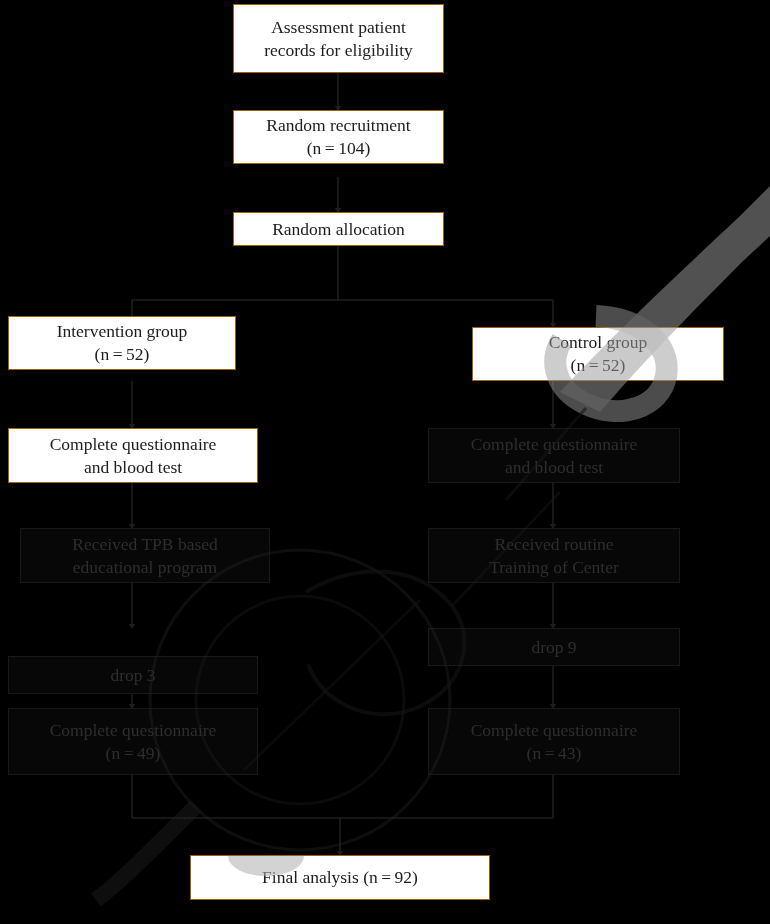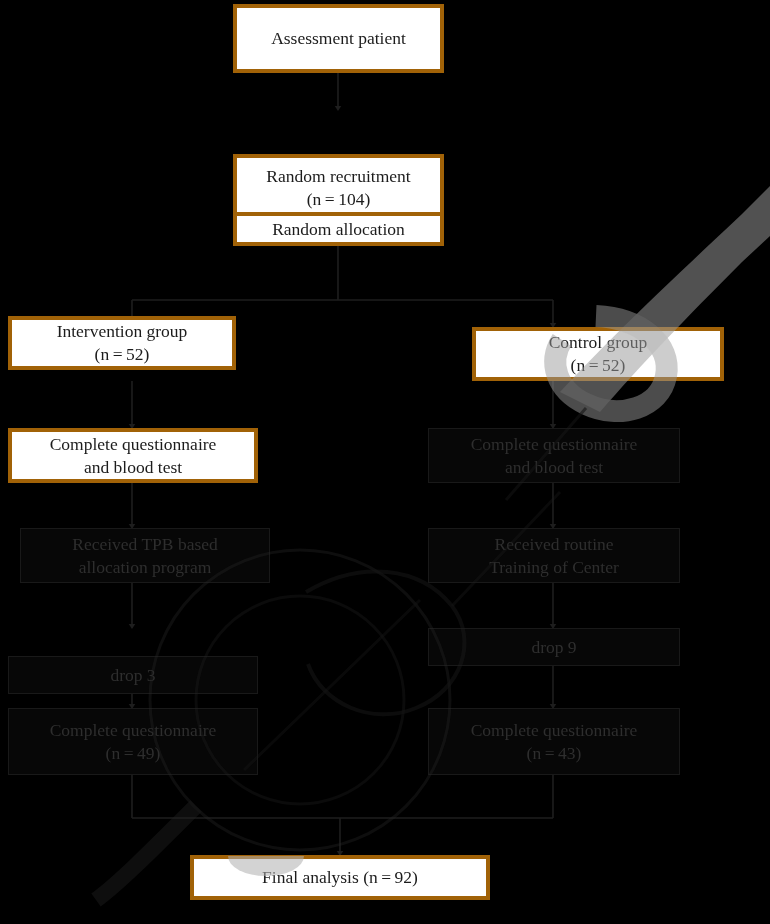--- a/index.html
+++ b/index.html
@@ -50,21 +50,21 @@
   }
   .node .ln {
     display: block;
     white-space: nowrap;
     line-height: 1.30;
   }
 
   
   .node.bright {
     background: #ffffff;
-    border: 4px solid #a16207;
+    border: 1px solid #a16207;
     color: #1c1c1c;
   }
   
   .node.dark {
     background: #070707;
     border: 1px solid #191919;
     color: #2e2e2e;
   }
   .node.dark .ln { color: #2e2e2e; }
 
@@ -104,23 +104,24 @@
 
       <line x1="132" y1="775" x2="132" y2="818"></line>
       <line x1="553" y1="775" x2="553" y2="818"></line>
       <line x1="132" y1="818" x2="553" y2="818"></line>
       <line x1="340" y1="818" x2="340" y2="855" marker-end="url(#ah)"></line>
     </g>
   </svg>
 
   <div class="node bright fs18" style="left:233px; top:4px; width:211px; height:69px;">
     <span class="ln">Assessment patient</span>
-  </div>
-
-  <div class="node bright fs18" style="left:233px; top:110px; width:211px; height:67px;margin-top:44px;">
+    <span class="ln">records for eligibility</span>
+  </div>
+
+  <div class="node bright fs18" style="left:233px; top:110px; width:211px; height:54px;">
     <span class="ln">Random recruitment</span>
     <span class="ln">(n = 104)</span>
   </div>
 
   <div class="node bright fs18" style="left:233px; top:212px; width:211px; height:34px;">
     <span class="ln">Random allocation</span>
   </div>
 
   <div class="node bright fs18" style="left:8px; top:316px; width:228px; height:54px;align-items:center;">
     <span class="ln">Intervention group</span>
@@ -137,21 +138,21 @@
     <span class="ln">and blood test</span>
   </div>
 
   <div class="node dark fs18" style="left:428px; top:428px; width:252px; height:55px;">
     <span class="ln">Complete questionnaire</span>
     <span class="ln">and blood test</span>
   </div>
 
   <div class="node dark fs18" style="left:20px; top:528px; width:250px; height:55px;">
     <span class="ln">Received TPB based</span>
-    <span class="ln">allocation program</span>
+    <span class="ln">educational program</span>
   </div>
 
   <div class="node dark fs18" style="left:428px; top:528px; width:252px; height:55px;">
     <span class="ln">Received routine</span>
     <span class="ln">Training of Center</span>
   </div>
 
   <div class="node dark fs18" style="left:8px; top:656px; width:250px; height:38px;">
     <span class="ln">drop 3</span>
   </div>

